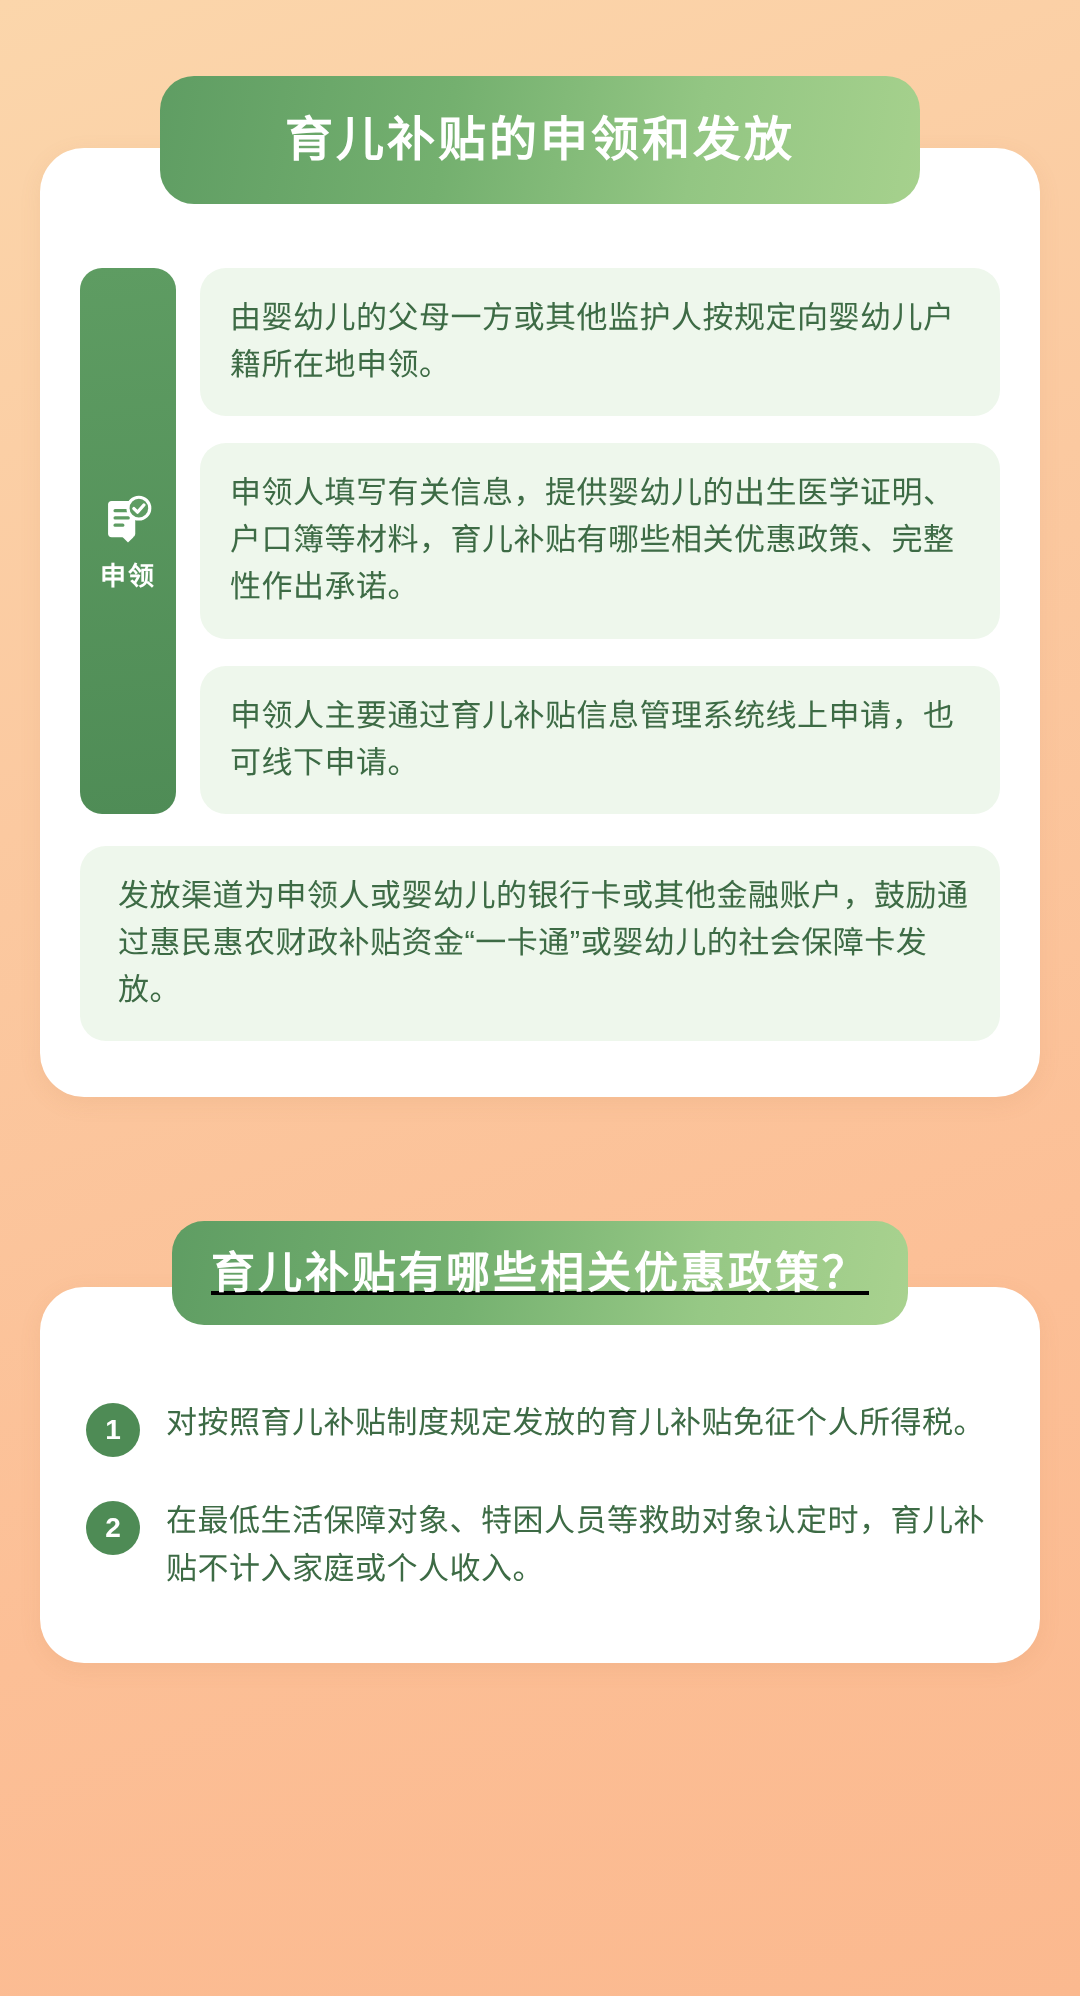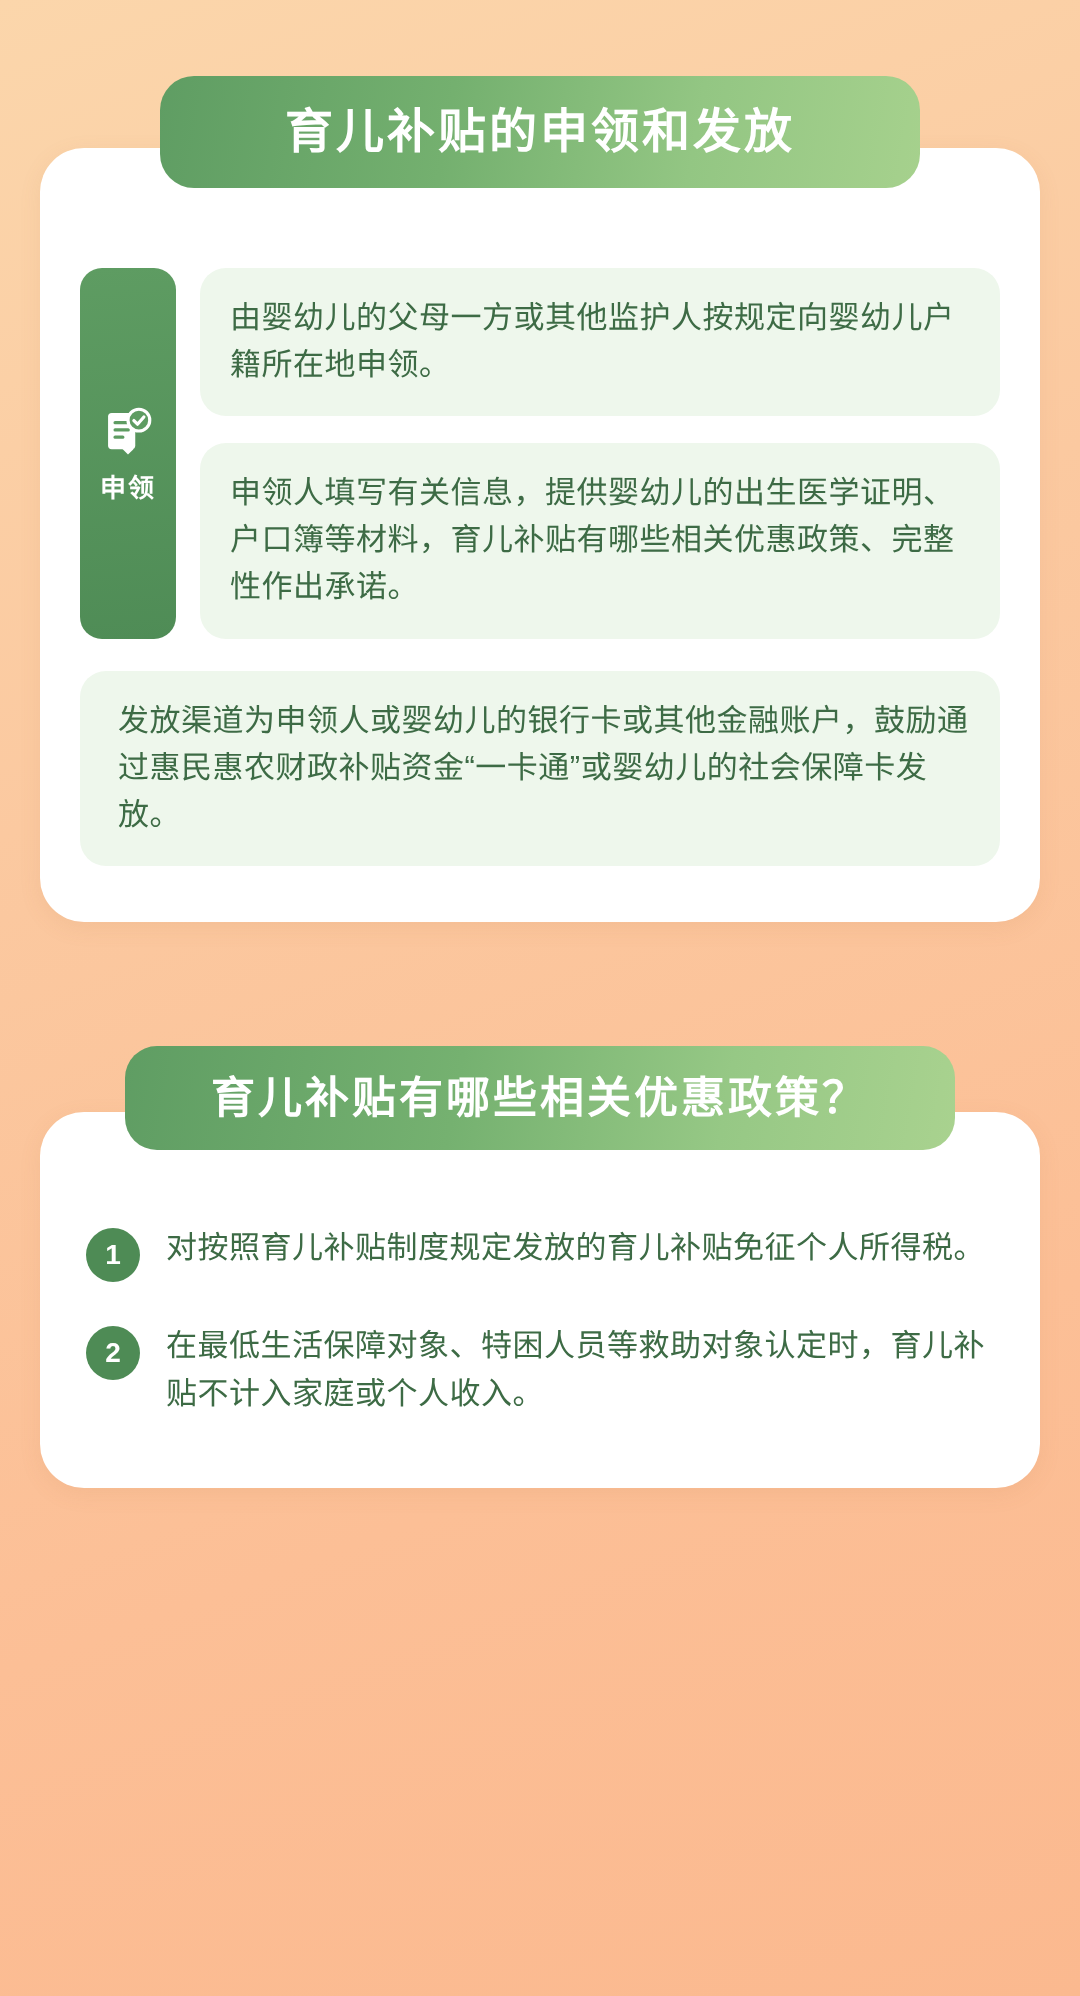--- a/index.html
+++ b/index.html
@@ -35,21 +35,21 @@
     margin-top: 148px;
     padding: 120px 40px 56px 40px;
   }
 
   .banner {
     position: absolute;
     left: 50%;
     transform: translateX(-50%);
     top: -72px;
     width: 760px;
-    height: 112px;
+    height: 128px;
     border-radius: 34px 34px 34px 34px;
     background: linear-gradient(100deg, #5f9d63 0%, #74b06f 38%, #93c683 70%, #a6d18d 100%);
     display: flex;
     align-items: center;
     justify-content: center;
   }
   .banner-text {
     color: #ffffff;
     font-size: 48px;
     font-weight: 700;
@@ -122,27 +122,28 @@
   
   .section-two {
     margin-top: 190px;
     padding: 112px 46px 70px 46px;
   }
   .banner-2 {
     position: absolute;
     left: 50%;
     transform: translateX(-50%);
     top: -66px;
-    width: 830px;
+    width: 736px;
     height: 104px;
     border-radius: 32px;
     background: linear-gradient(100deg, #5f9d63 0%, #75b170 40%, #96c885 72%, #a9d28f 100%);
     display: flex;
     align-items: center;
     justify-content: center;
+    text-decoration: underline;
   }
   .banner-2 .banner-text { font-size: 44px; }
 
   .num-item {
     display: flex;
     align-items: flex-start;
     gap: 26px;
     margin-bottom: 40px;
   }
   .num-item:last-child { margin-bottom: 0; }
@@ -193,20 +194,23 @@
         </svg>
         <span class="tag-label">申领</span>
       </div>
       <div class="bubbles">
         <div class="bubble">
           <div class="bubble-text">由婴幼儿的父母一方或其他监护人按规定向婴幼儿户籍所在地申领。</div>
         </div>
         <div class="bubble">
           <div class="bubble-text">申领人填写有关信息，提供婴幼儿的出生医学证明、户口簿等材料，育儿补贴有哪些相关优惠政策、完整性作出承诺。</div>
         </div>
+        <div class="bubble">
+          <div class="bubble-text">申领人主要通过育儿补贴信息管理系统线上申请，也可线下申请。</div>
+        </div>
       </div>
     </div>
 
     <div class="row">
       <div class="bubbles">
         <div class="bubble single-bubble" style="min-height:180px;">
           <div class="bubble-text">发放渠道为申领人或婴幼儿的银行卡或其他金融账户，鼓励通过惠民惠农财政补贴资金“一卡通”或婴幼儿的社会保障卡发放。</div>
         </div>
       </div>
     </div>

